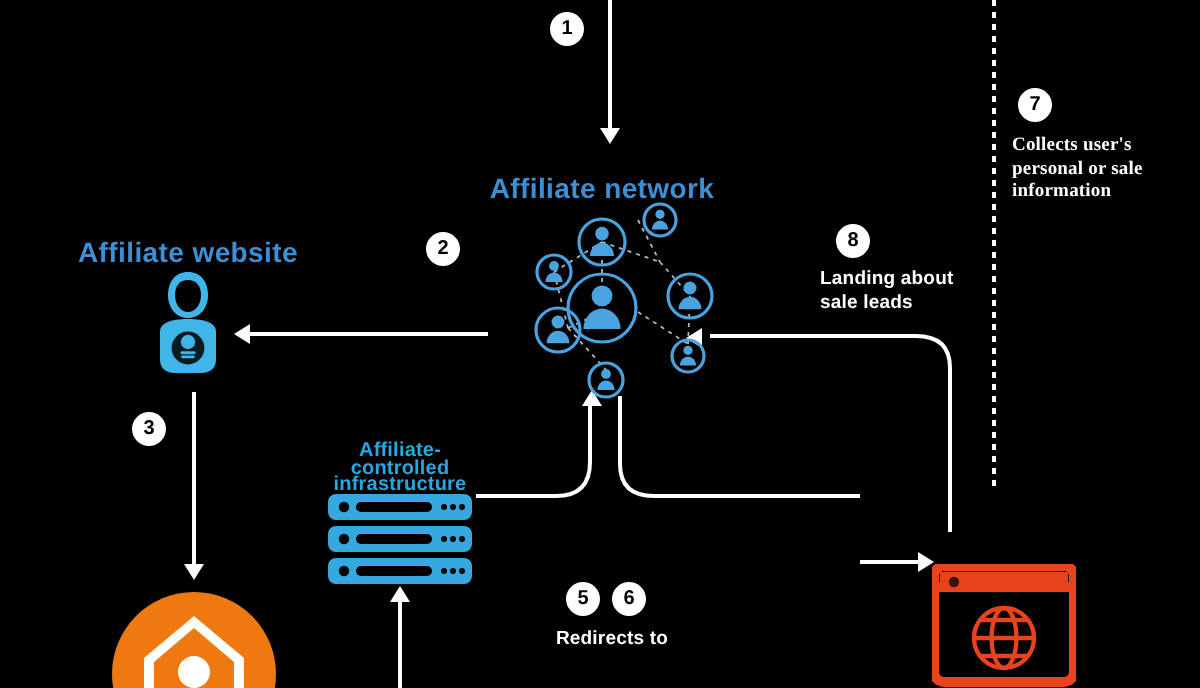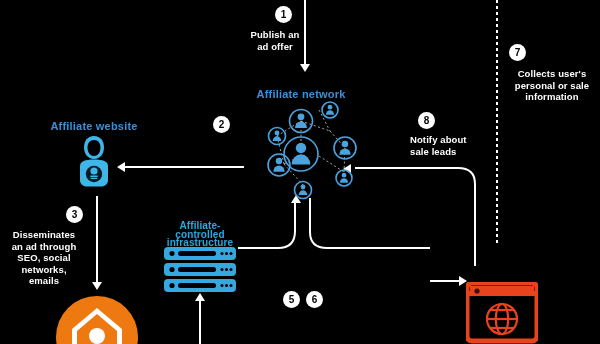--- a/index.html
+++ b/index.html
@@ -5,21 +5,21 @@
   html,body{margin:0;padding:0;background:#000;}
   body{width:600px;height:344px;overflow:hidden;font-family:"Liberation Sans",sans-serif;}
   #stage{position:relative;width:600px;height:344px;background:#000000;overflow:hidden;}
 
   
   .label{
     position:absolute;color:#ffffff;font-weight:bold;font-size:9.5px;
     line-height:11.5px;letter-spacing:.1px;text-align:center;white-space:pre-line;
   }
   .title{
-    position:absolute;font-weight:bold;font-size:11px;letter-spacing:.2px;
+    position:absolute;font-weight:bold;font-size:14px;letter-spacing:.2px;
     text-align:center;line-height:12.5px;white-space:pre-line;
   }
   .title.blue{color:#3d8fd4;}
   .title.cyan{color:#27a8e0;font-size:10px;line-height:8.6px;letter-spacing:.1px;}
   .title.orange{color:#e8431c;}
 
   
   .badge{
     position:absolute;width:17px;height:17px;border-radius:50%;
     background:#ffffff;color:#000000;font-weight:bold;font-size:10px;
@@ -215,38 +215,32 @@
 
   <div class="title blue" style="left:241px;top:88px;width:120px;">Affiliate network</div>
 
   <div class="title blue" style="left:34px;top:120px;width:120px;">Affiliate website</div>
 
   <div class="title cyan" style="left:160px;top:222px;width:80px;">Affiliate-controlled
 infrastructure</div>
 
 
   <div class="badge" style="left:275px;top:6px;">1</div>
-  <div class="label" style="left:226px;top:29px;width:98px;">Publish an
-ad offer</div>
 
   <div class="badge" style="left:213px;top:116px;">2</div>
 
   <div class="badge" style="left:66px;top:206px;">3</div>
-  <div class="label" style="left:4px;top:229px;width:80px;">Disseminates
-an ad through
-SEO, social
-networks,
-emails</div>
 
   <div class="badge" style="left:283px;top:291px;">5</div>
 
   <div class="badge" style="left:306px;top:291px;">6</div>
+  <div class="label" style="left:256px;top:314px;width:100px;">Redirects to</div>
 
   <div class="badge" style="left:509px;top:44px;">7</div>
-  <div class="label" style="left:506px;top:68px;width:92px;text-align:center;">Collects user's
+  <div class="label" style="left:506px;top:68px;width:92px;text-align:left;font-family:Liberation Serif, serif;">Collects user's
 personal or sale
 information</div>
 
   <div class="badge" style="left:418px;top:112px;">8</div>
-  <div class="label" style="left:410px;top:134px;width:86px;text-align:left;">Notify about
+  <div class="label" style="left:410px;top:134px;width:86px;text-align:left;">Landing about
 sale leads</div>
 
 </div>
 
 </body></html>

